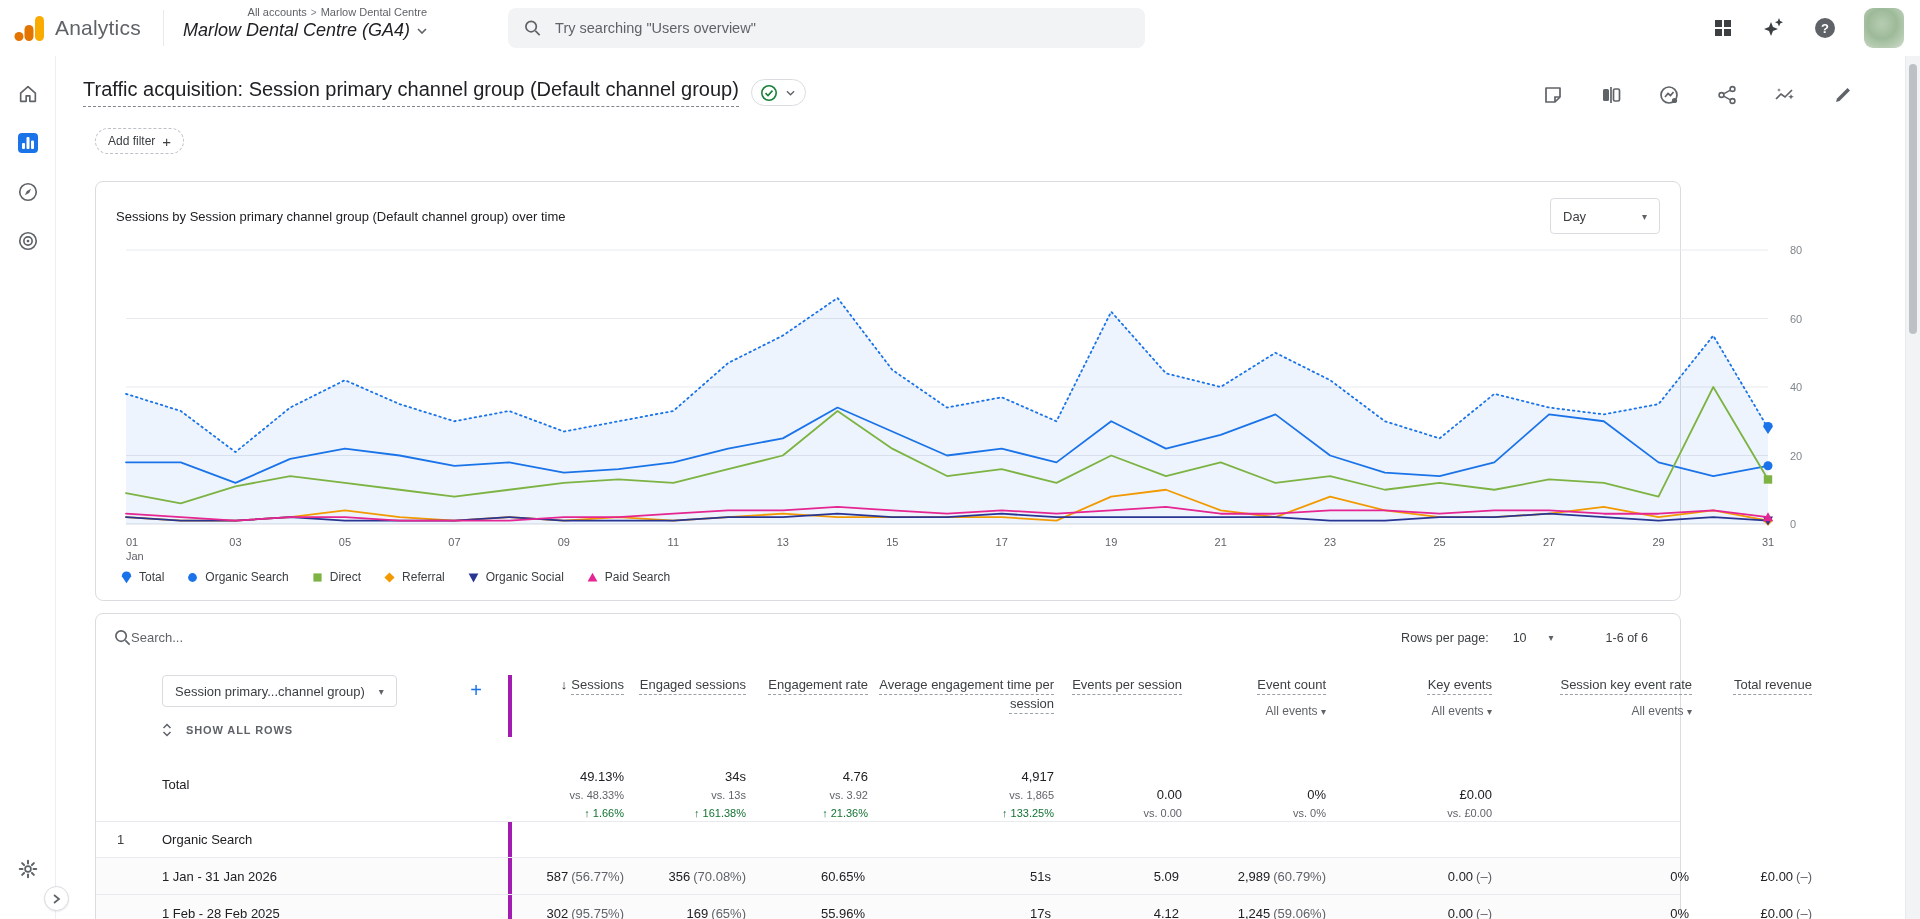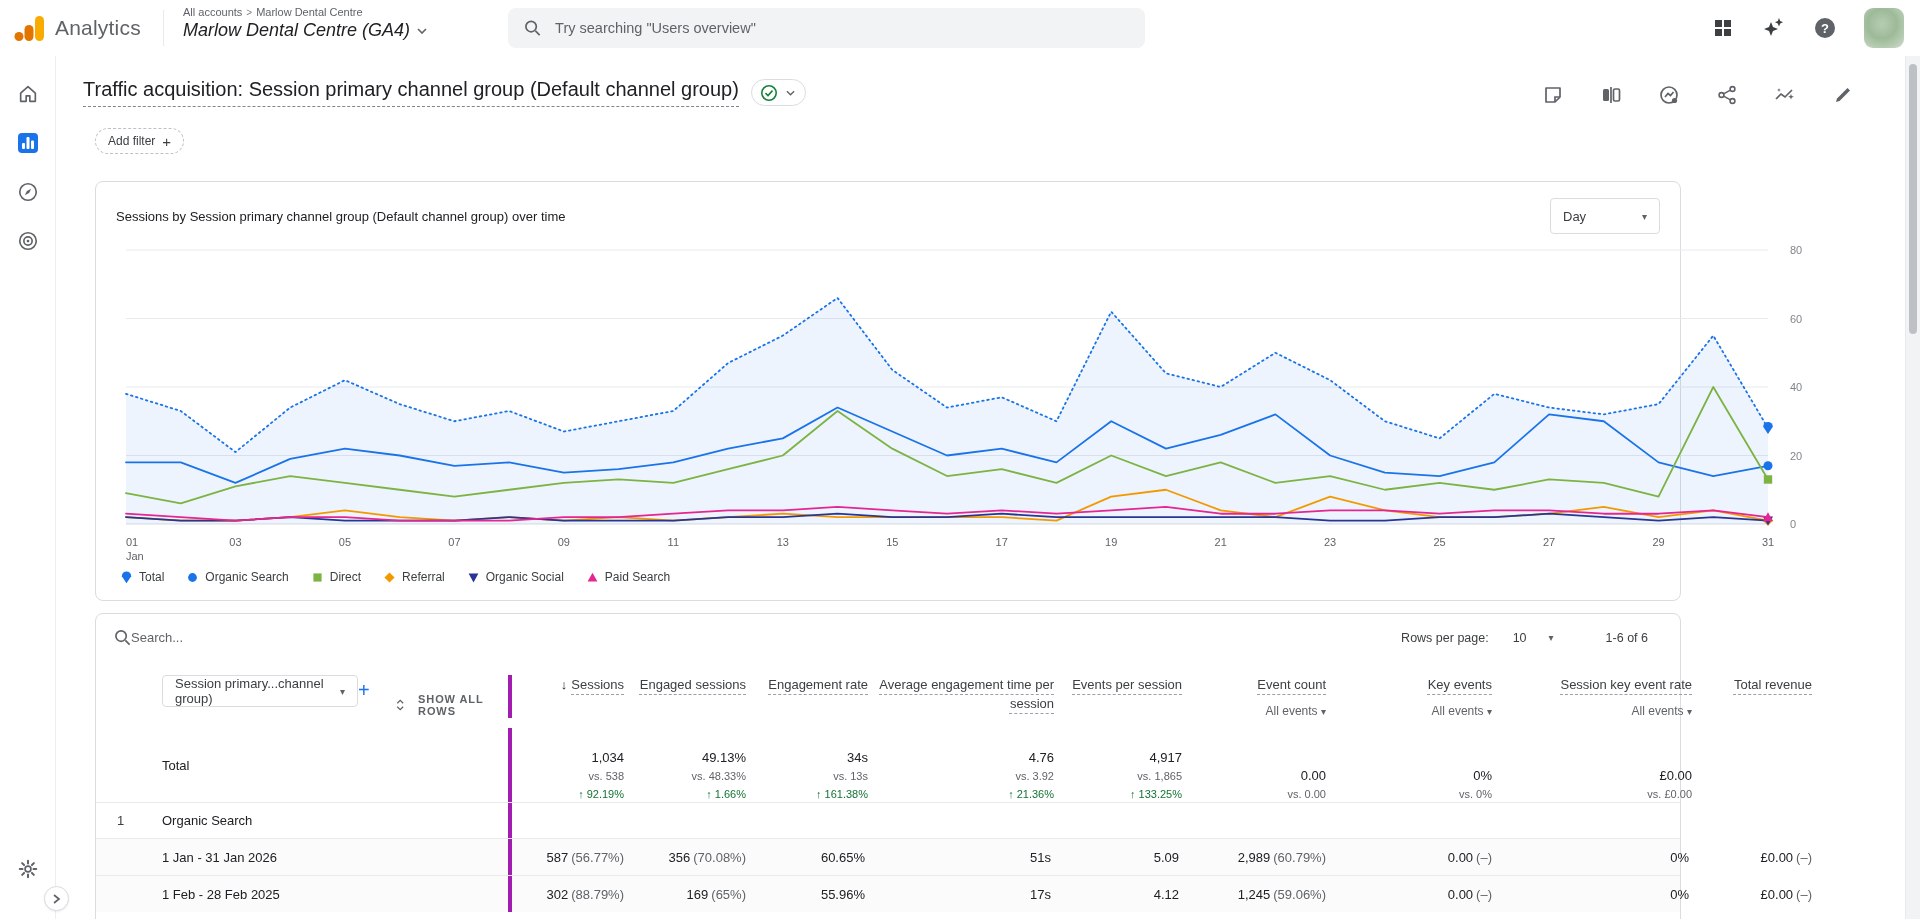--- a/index.html
+++ b/index.html
@@ -5,21 +5,21 @@
   * { margin:0; padding:0; box-sizing:border-box; }
   html,body { width:1920px; height:919px; overflow:hidden; background:#fff;
     font-family:"Liberation Sans", sans-serif; color:#202124; }
   .page { position:relative; width:1920px; height:919px; }
 
   
   .topbar { position:absolute; top:0; left:0; width:1920px; height:56px; background:#fff; z-index:5; }
   .logo-area { position:absolute; left:14px; top:0; height:56px; display:flex; align-items:center; gap:10px; }
   .logo-text { font-size:21px; color:#5f6368; letter-spacing:.2px; }
   .logo-divider { position:absolute; left:163px; top:10px; height:36px; width:1px; background:#e8eaed; }
-  .account-block { position:absolute; left:183px; top:6px; display:flex; flex-direction:column; }
+  .account-block { position:absolute; left:183px; top:6px; display:flex; flex-direction:column;align-items:flex-end; }
   .breadcrumb { font-size:11px; color:#5f6368; display:flex; align-items:center; gap:4px; }
   .bc-sep { font-size:10px; color:#80868b; }
   .property-row { display:flex; align-items:center; gap:7px; margin-top:2px; }
   .property-name { font-size:18px; color:#202124;font-style:italic; }
   .caret { color:#5f6368; font-size:10px; }
   .search-pill { position:absolute; left:508px; top:8px; width:637px; height:40px; background:#f1f3f4;
     border-radius:8px; display:flex; align-items:center; padding:0 16px; gap:14px; }
   .search-pill input { border:none; outline:none; background:transparent; font-size:14.5px; color:#202124;
     width:100%; font-family:"Liberation Sans", sans-serif; }
   .search-pill input::placeholder { color:#5f6368; }
@@ -79,21 +79,21 @@
   .range { margin-left:42px; margin-right:14px; }
 
   .t-grid { display:grid; grid-template-columns:48px 364px 122px 122px 122px 186px 128px 144px 166px 200px 120px; }
   .col-m { text-align:right; padding-right:6px; }
   .first-metric { border-left:4px solid #a21caf; }
   .thead { padding:14px 0 10px 0; }
   .th-label { font-size:13px; color:#3c4043; line-height:19px; }
   .dashed { text-decoration:underline dashed; text-decoration-color:#9aa0a6; text-decoration-thickness:1px; text-underline-offset:5px; }
   .sort-arrow { color:#202124; font-size:13px; margin-right:4px; text-decoration:none; display:inline-block; }
   .th-selector { font-size:12px; color:#5f6368; margin-top:10px; cursor:pointer; }
-  .dim-cell { display:flex; flex-direction:row; padding-left:18px; }
+  .dim-cell { display:flex; flex-direction:column; padding-left:18px; }
   .dim-top { display:flex; align-items:flex-start; }
   .dim-chip { display:flex; align-items:center; gap:14px; border:1px solid #dadce0; border-radius:4px;
     height:32px; padding:0 12px; font-size:13px; color:#3c4043; cursor:pointer; }
   .add-dim { margin-left:auto; margin-right:26px; color:#1a73e8; font-size:20px; margin-top:4px; cursor:pointer; }
   .show-all { display:flex; align-items:center; gap:14px; margin-top:16px; font-size:11px; letter-spacing:.9px;
     color:#5f6368; font-weight:bold; cursor:pointer; }
 
   .totals-row { height:74px; }
   .totals-row > div { display:flex; flex-direction:column; justify-content:center; }
   .total-label { font-size:13px; color:#202124; padding-left:18px; justify-content:center; }
@@ -445,25 +445,20 @@
           <div class="th-selector"><span>All events</span> <span class="caret">▾</span></div>
         </div>
         <div class="col-m">
           <div class="th-label dashed">Total revenue</div>
         </div>
       </div>
 
       <div class="t-grid totals-row">
         <div></div>
         <div class="total-label">Total</div>
-        <div class="col-m first-metric">
-          <span class="tv">1,034</span>
-            <span class="tvs">vs. 538</span>
-            <span class="tdelta">↑ 92.19%</span>
-        </div>
         <div class="col-m">
           <span class="tv">49.13%</span>
             <span class="tvs">vs. 48.33%</span>
             <span class="tdelta">↑ 1.66%</span>
         </div>
         <div class="col-m">
           <span class="tv">34s</span>
             <span class="tvs">vs. 13s</span>
             <span class="tdelta">↑ 161.38%</span>
         </div>
@@ -536,21 +531,21 @@
             <span class="cell-v">£0.00</span>
             <span class="cell-share">(–)</span>
           </div>
       </div>
 
       <div class="t-grid sub-row">
         <div></div>
         <div class="sub-label">1 Feb - 28 Feb 2025</div>
         <div class="col-m first-metric">
             <span class="cell-v">302</span>
-            <span class="cell-share">(88.79%)</span>
+            <span class="cell-share">(95.75%)</span>
           </div>
         <div class="col-m">
             <span class="cell-v">169</span>
             <span class="cell-share">(65%)</span>
           </div>
         <div class="col-m">
             <span class="cell-v">55.96%</span>
             <span class="cell-share"></span>
           </div>
         <div class="col-m">

